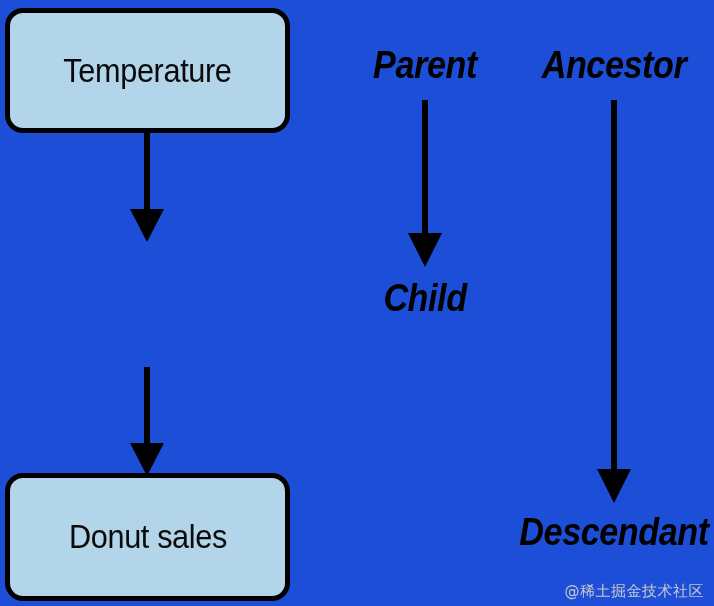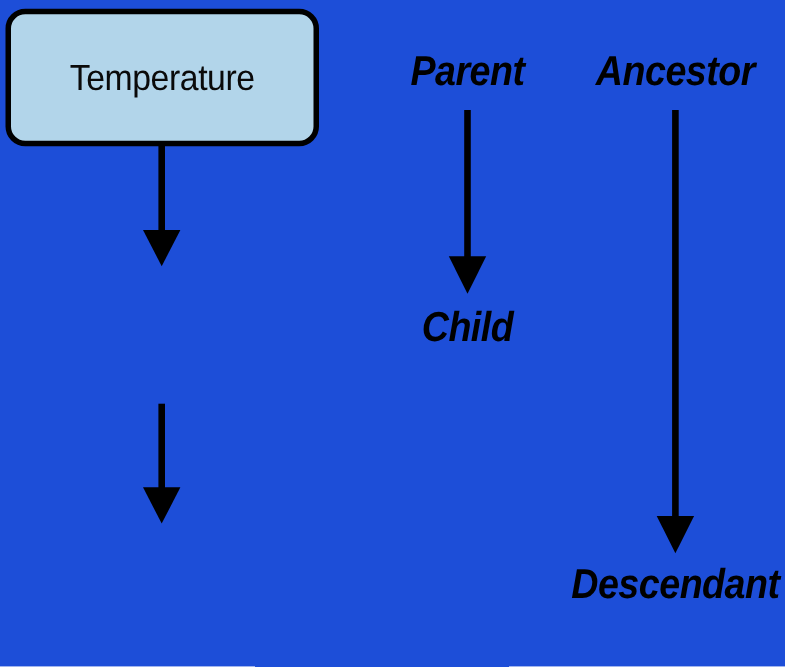--- a/index.html
+++ b/index.html
@@ -107,23 +107,27 @@
   <svg class="arrow-svg" style="left:570px; top:95px; width:110px; height:415px;" width="110" height="415" viewBox="0 0 110 415">
     <line x1="44" y1="5" x2="44" y2="387" stroke="#000000" stroke-width="6"></line>
     <polygon points="44,408 27,374 61,374" fill="#000000"></polygon>
   </svg>
 
   <div class="node-box" id="box-temperature">
     <span class="node-label">Temperature</span>
   </div>
 
 
+  <div class="node-box" id="box-donut">
+    <span class="node-label">Donut sales</span>
+  </div>
 
   <div class="term-label" id="label-parent">Parent</div>
 
   <div class="term-label" id="label-ancestor">Ancestor</div>
 
   <div class="term-label" id="label-child">Child</div>
 
   <div class="term-label" id="label-descendant">Descendant</div>
 
+  <div id="watermark">@稀土掘金技术社区</div>
 
 </div>
 
 </body></html>

